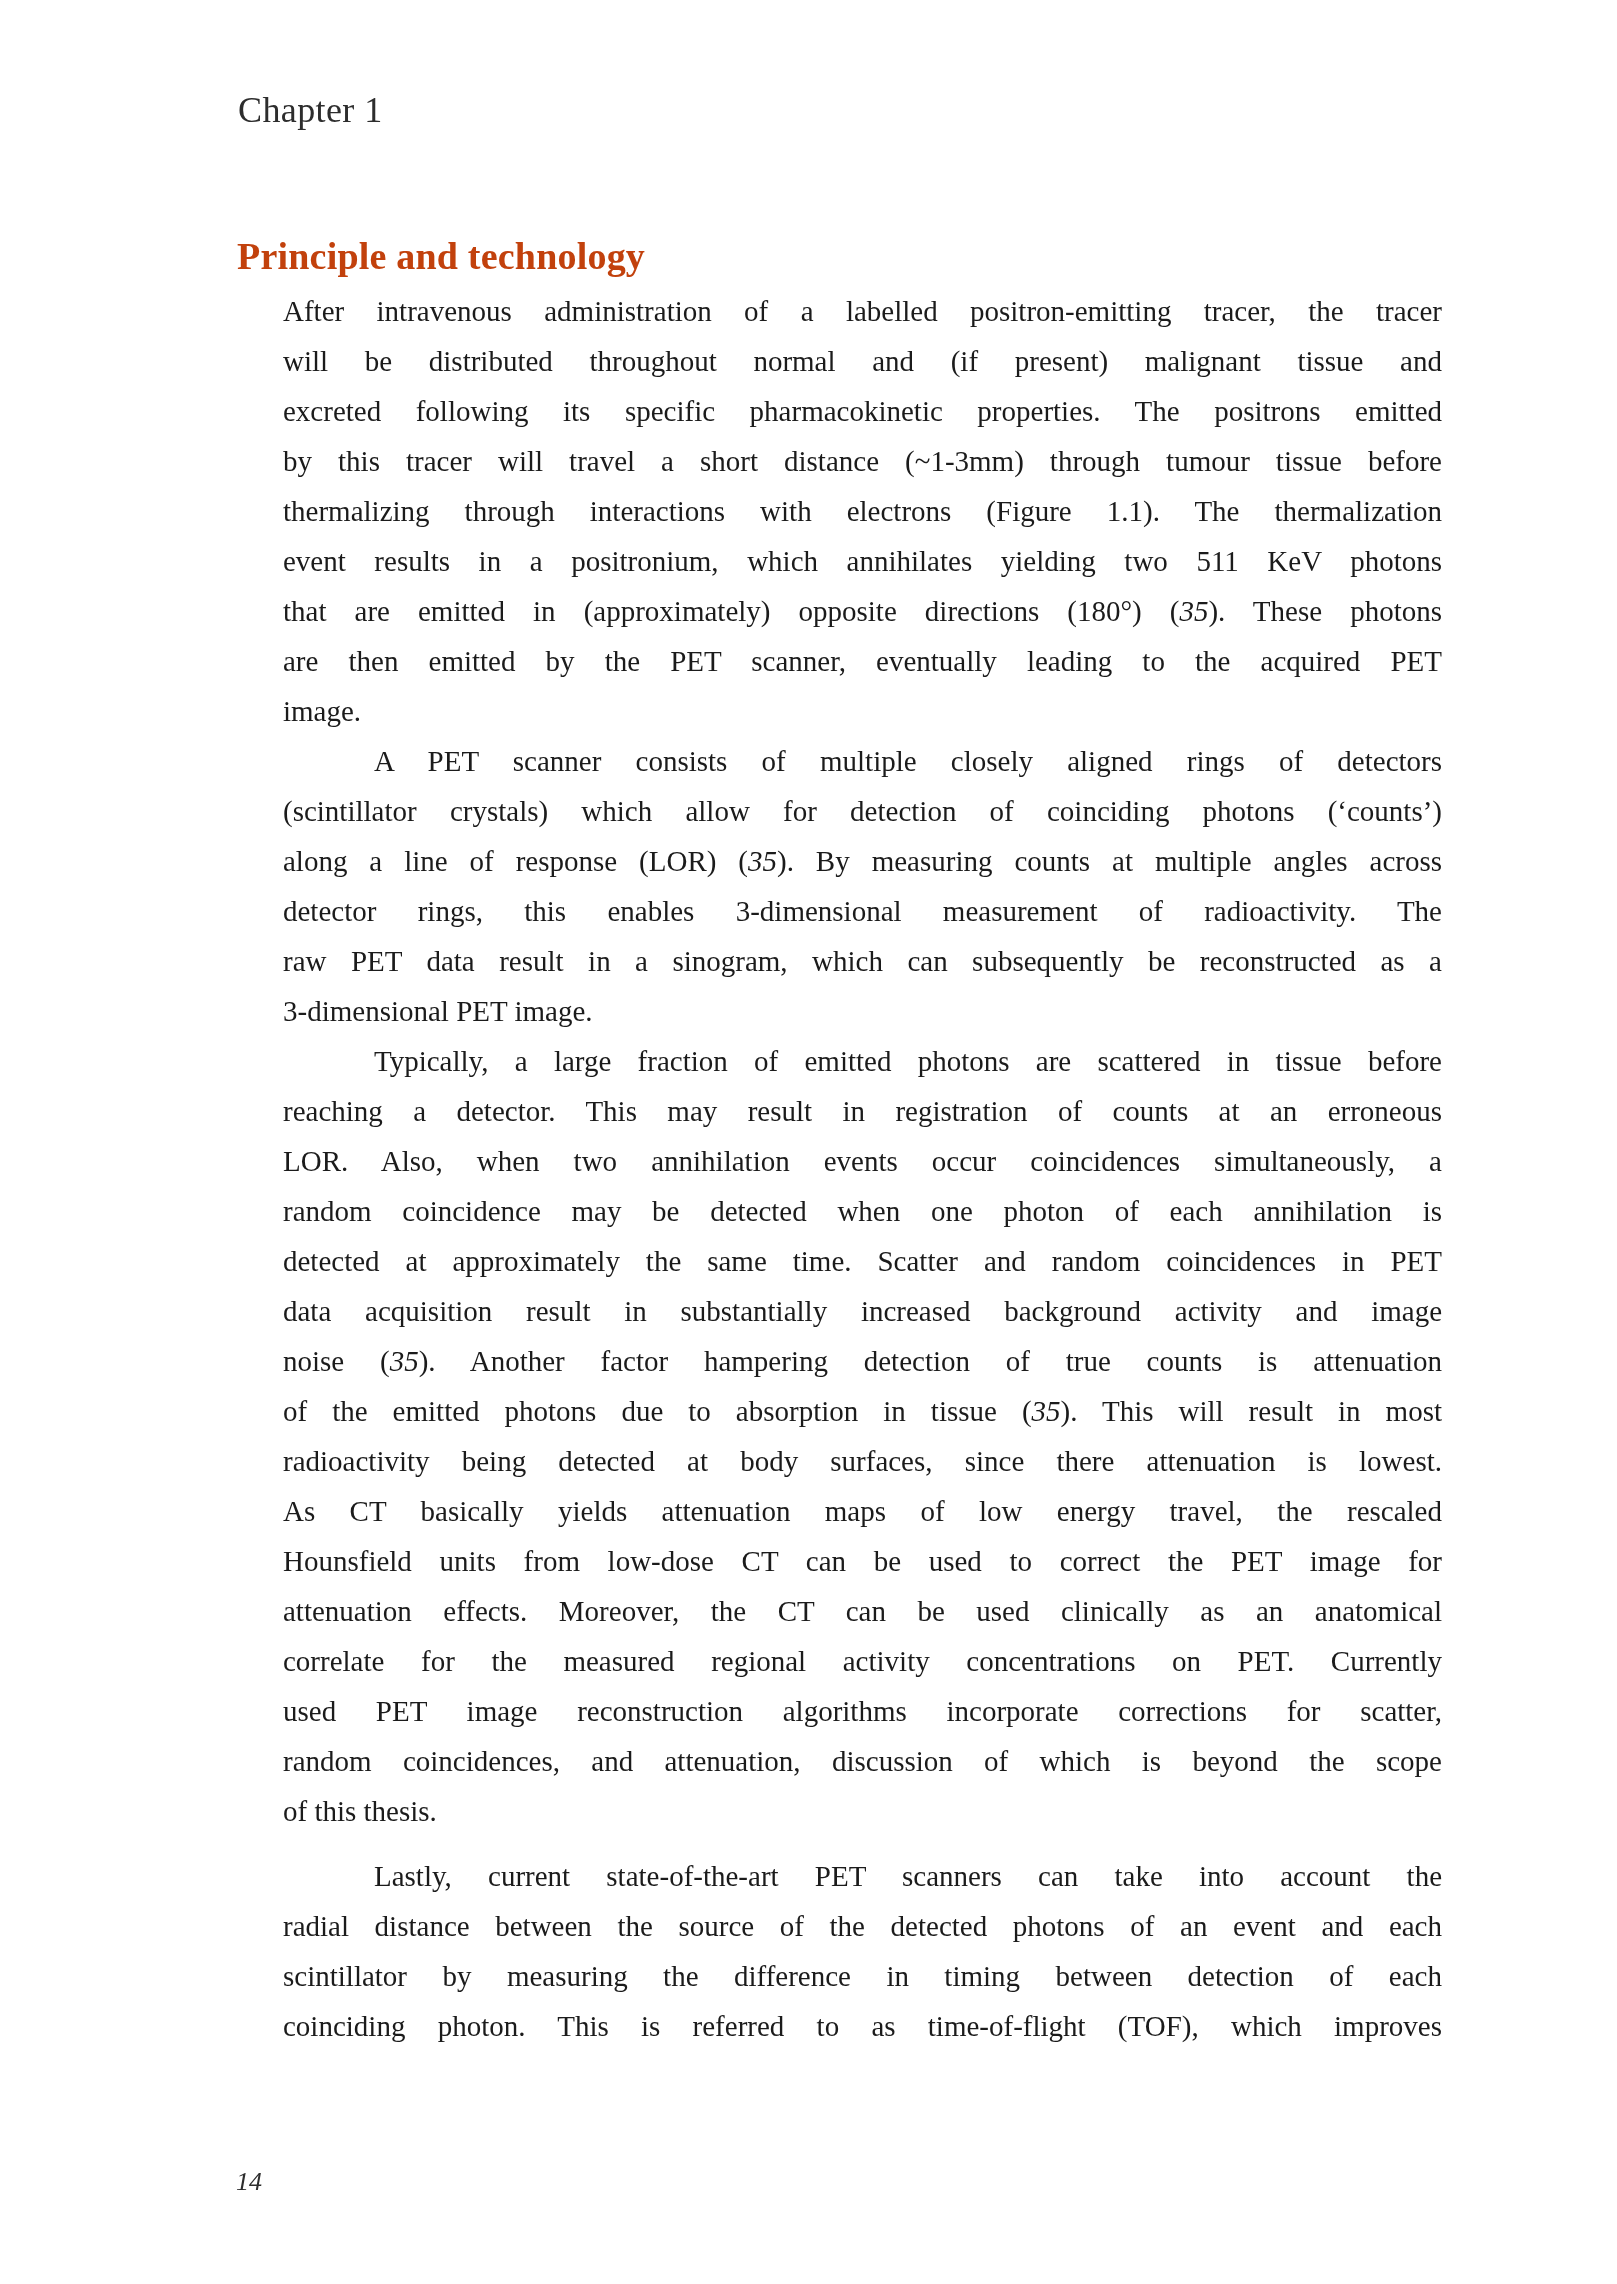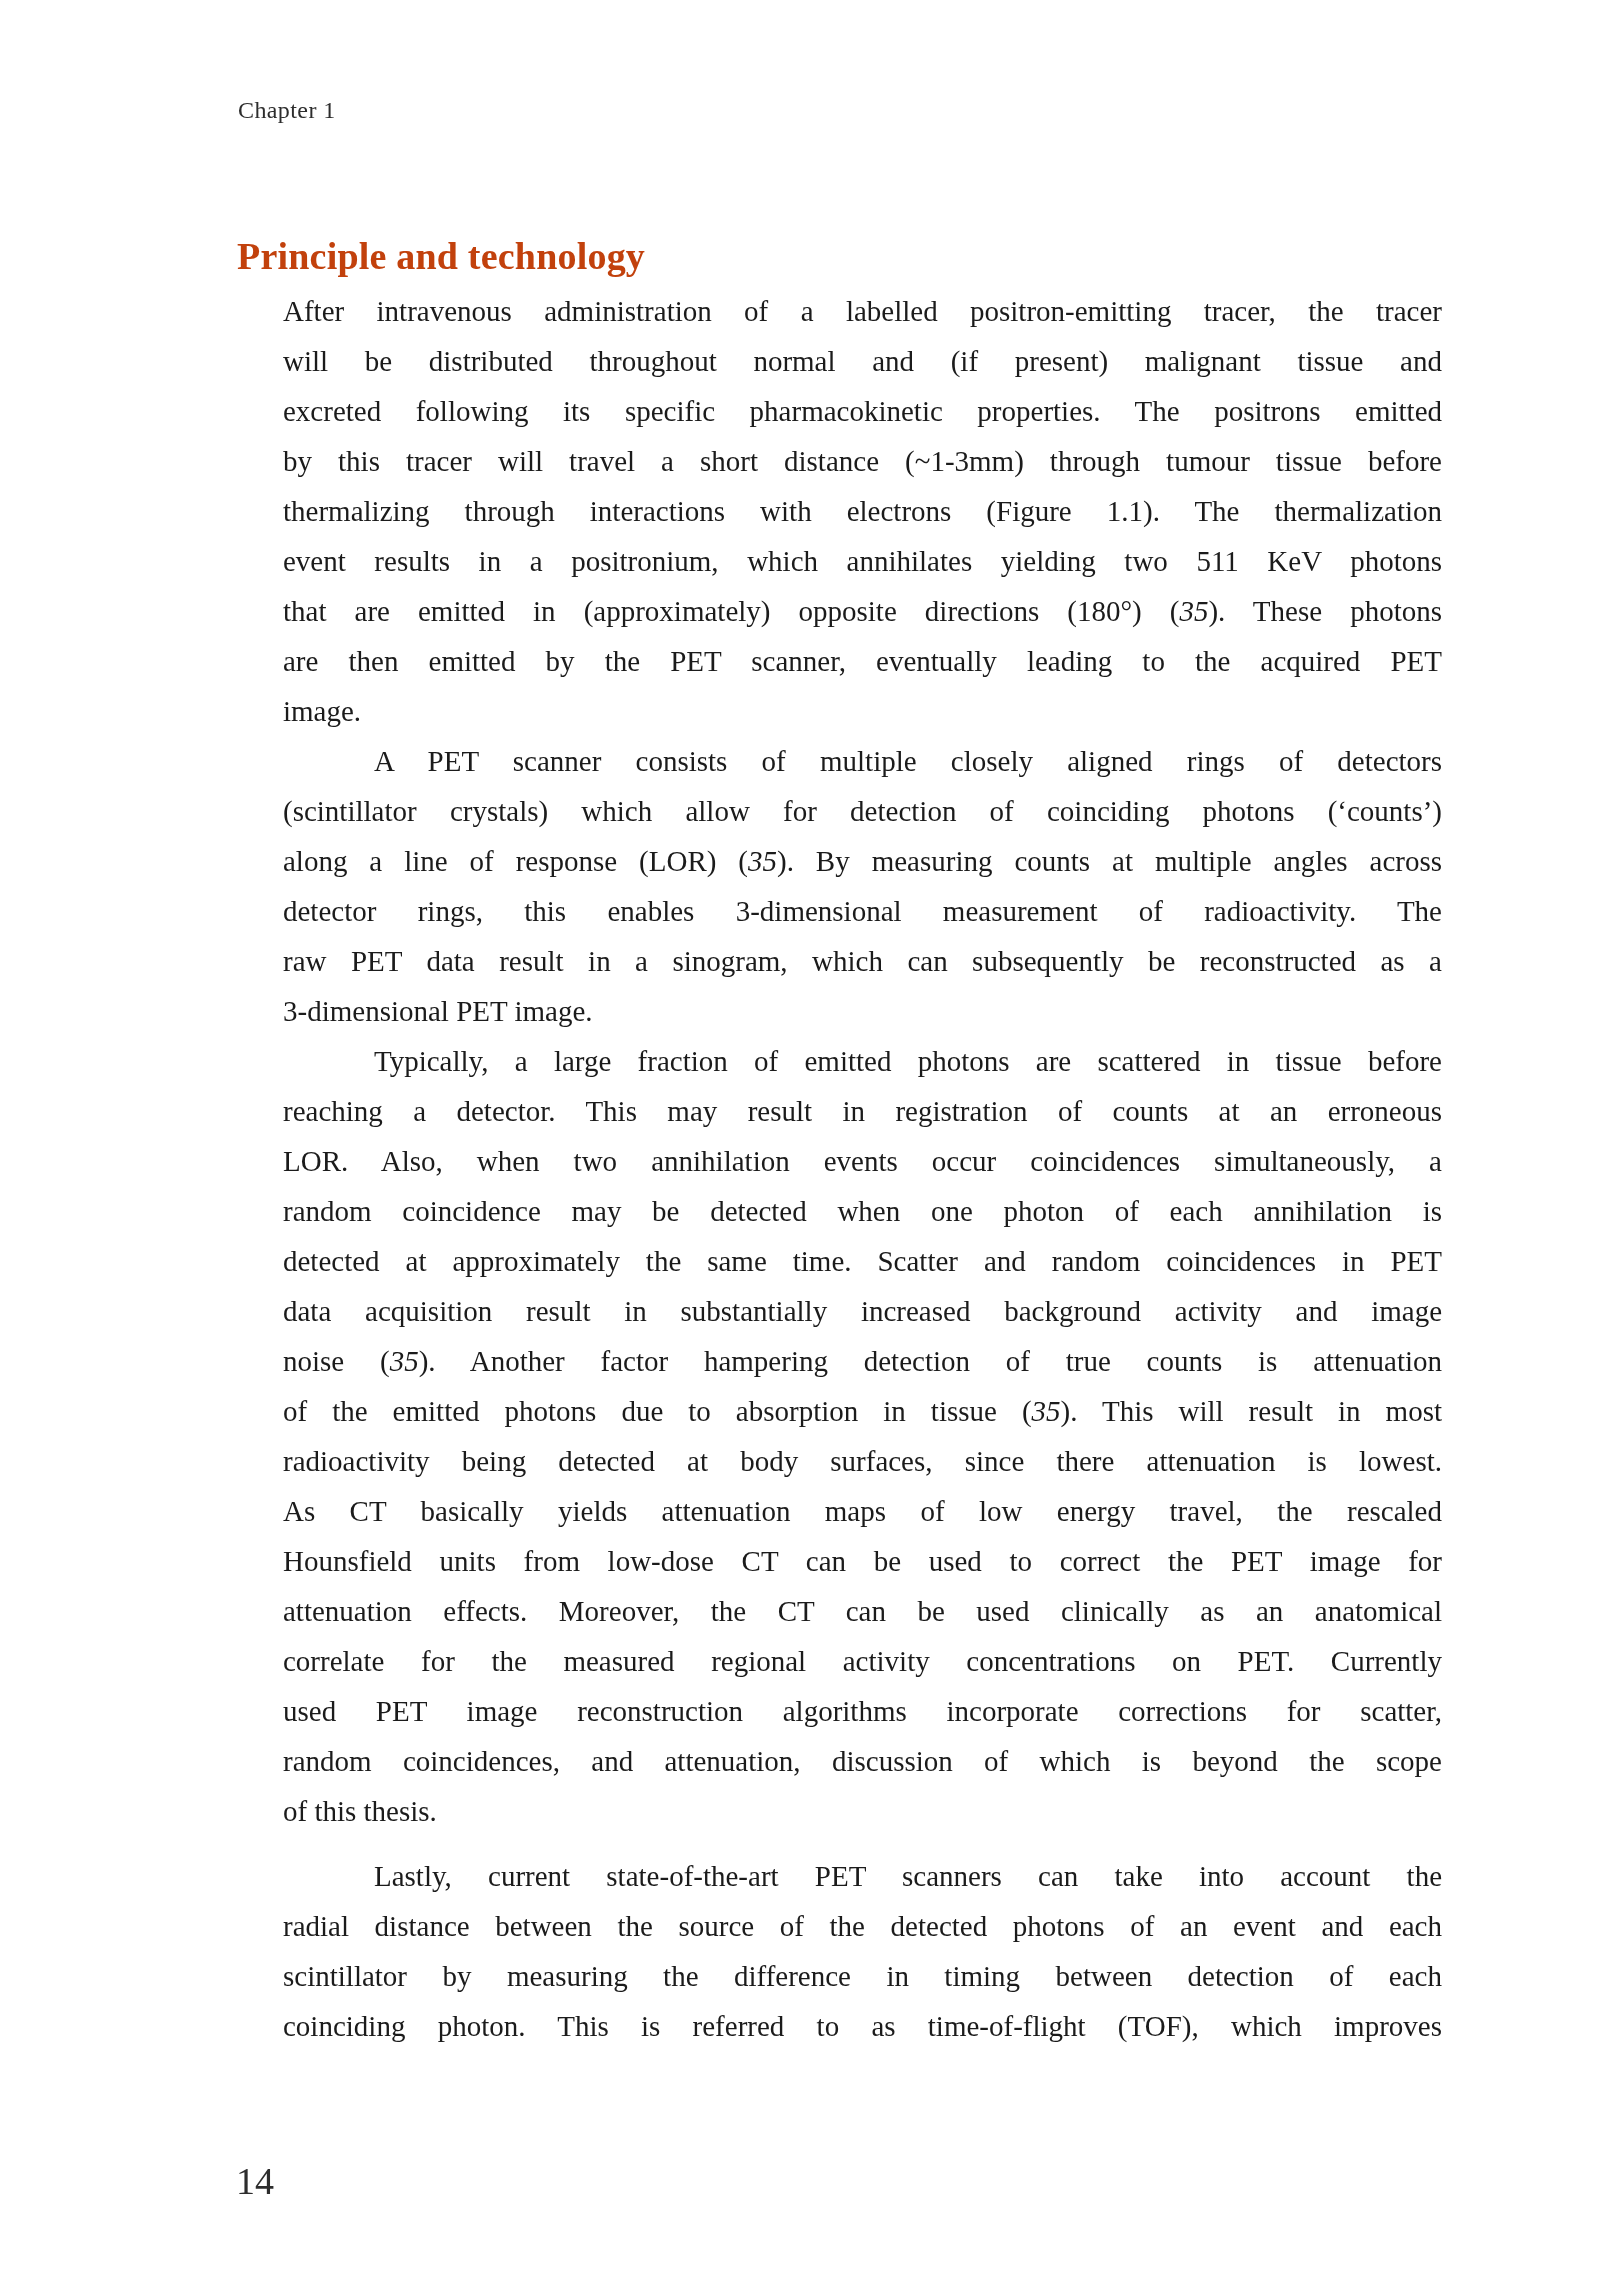--- a/index.html
+++ b/index.html
@@ -9,21 +9,21 @@
     height: 2284px;
     background: #ffffff;
     font-family: "Liberation Serif", "DejaVu Serif", serif;
     color: #1b1b1b;
     text-rendering: optimizeLegibility;
   }
   .chapter-label {
     position: absolute;
     left: 238px;
     top: 93px;
-    font-size: 24px;
+    font-size: 36px;
     line-height: 35px;
     color: #2d2d2d;
     letter-spacing: 0.4px;
   }
   .section-heading {
     position: absolute;
     left: 237px;
     top: 233px;
     font-size: 38px;
     line-height: 46px;
@@ -49,23 +49,24 @@
   }
   .body-line.last {
     text-align-last: left;
     -moz-text-align-last: left;
   }
   .body-line.indent { text-indent: 91px; }
   .page-number {
     position: absolute;
     left: 236px;
     top: 2164px;
-    font-size: 38px;
+    font-size: 26px;
     line-height: 35px;
     color: #2d2d2d;
+    font-style: italic;
   }
   i { font-style: italic; }
 </style>
 </head>
 <body>
 
 <div class="page">
 
   <div class="chapter-label">Chapter 1</div>
 

